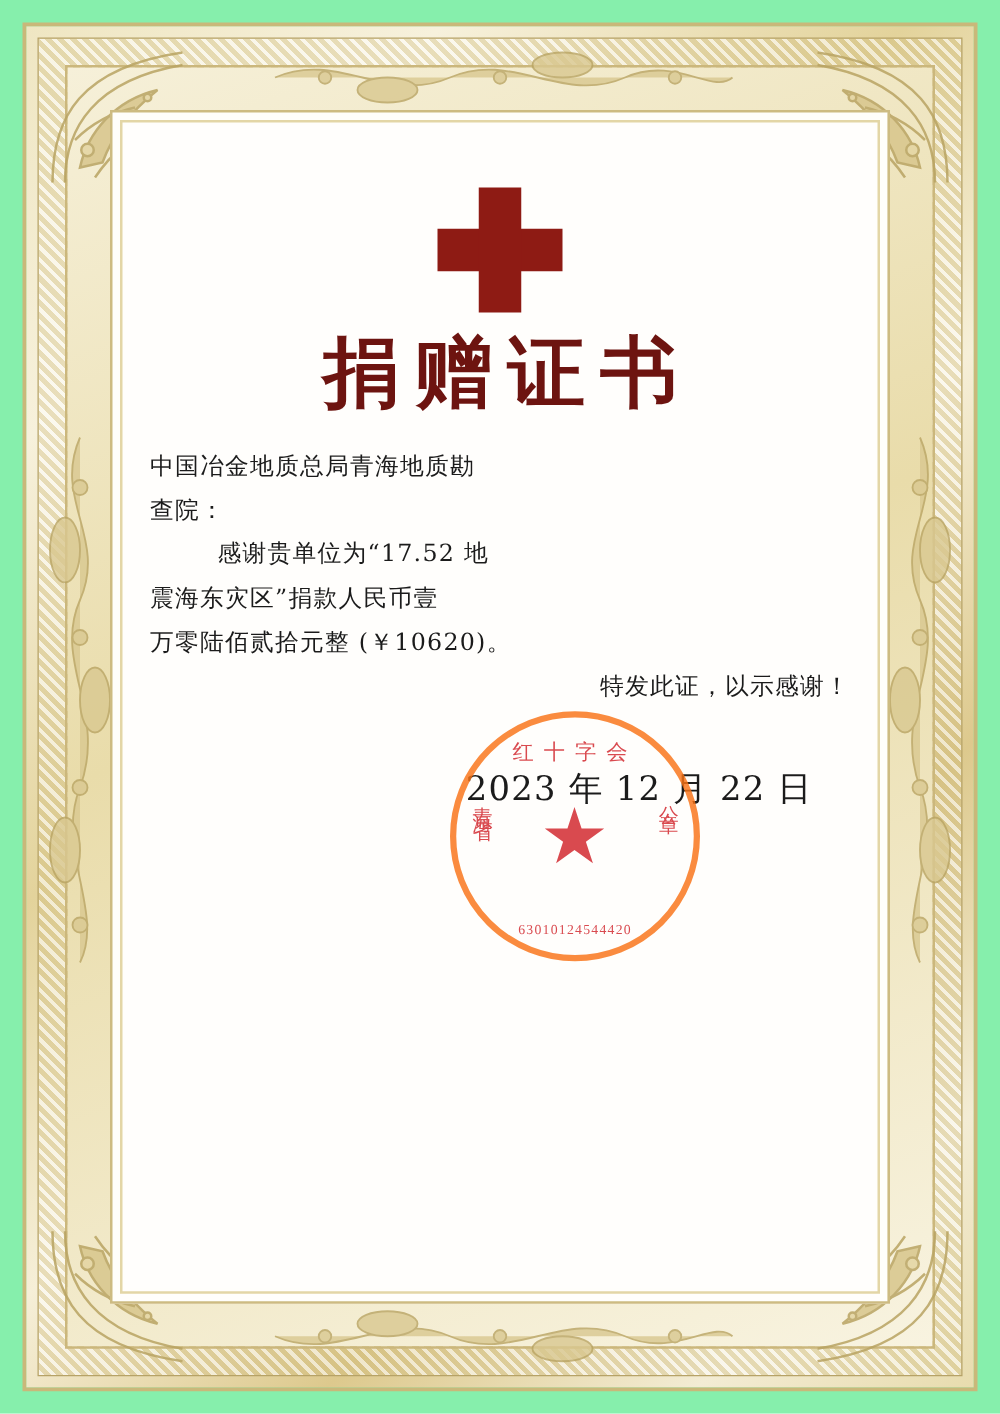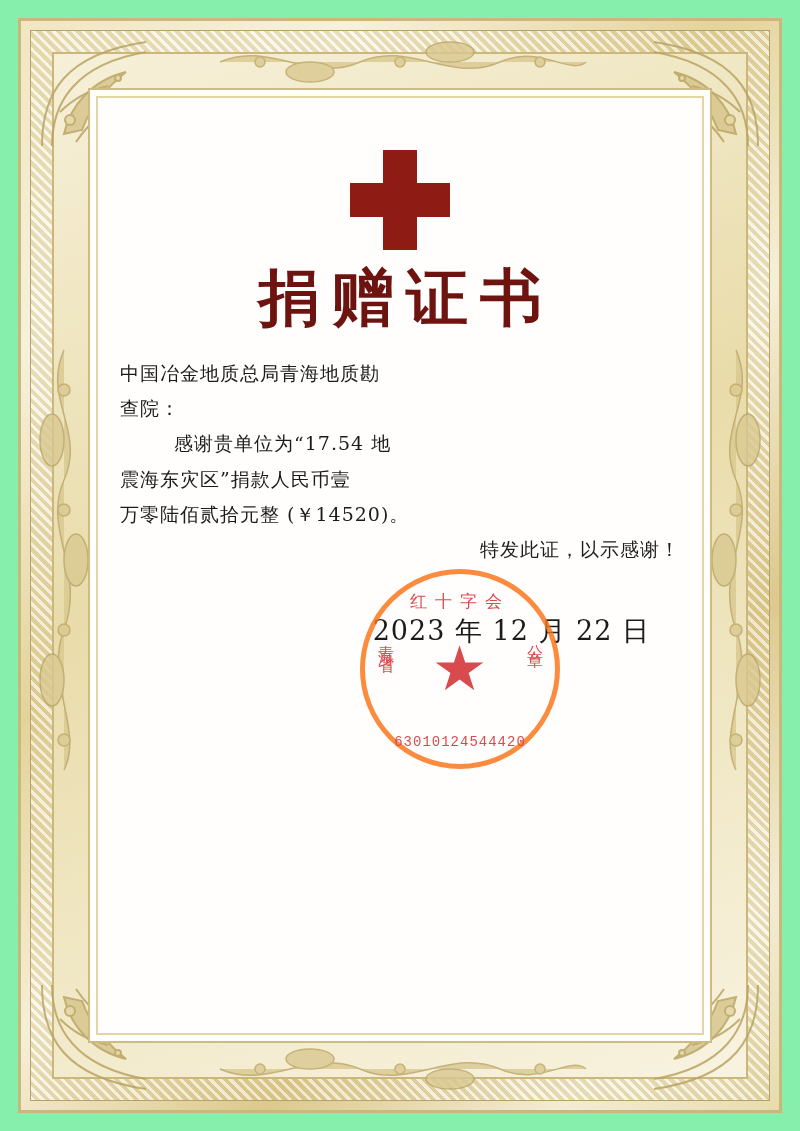--- a/index.html
+++ b/index.html
@@ -187,23 +187,23 @@
     position: absolute;
     right: 10px; top: 58px;
     font-size: 16px;
     writing-mode: vertical-rl;
     letter-spacing: 6px;
   }
   .seal .seal-code {
     position: absolute;
     left: 0; right: 0; bottom: 14px;
     text-align: center;
-    font-size: 14px;
+    font-size: 11px;
     letter-spacing: 1px;
-    font-family: Liberation Mono, monospace;
+    font-family: Liberation Serif, serif;
   }
 </style>
 </head>
 <body>
 
 <div class="certificate">
 
   <div class="border-outer"></div>
   <div class="border-band"></div>
   <div class="border-mid"></div>
@@ -326,23 +326,23 @@
     <div class="cross-mark">
       <div class="bar-h"></div>
       <div class="bar-v"></div>
     </div>
 
     <div class="title">捐赠证书</div>
 
     <div class="body-text">
       <div class="line">中国冶金地质总局青海地质勘</div>
       <div class="line">查院：</div>
-      <div class="line indent">感谢贵单位为“17.54 地</div>
+      <div class="line indent">感谢贵单位为“17.52 地</div>
       <div class="line">震海东灾区”捐款人民币壹</div>
-      <div class="line">万零陆佰贰拾元整 (￥14520)。</div>
+      <div class="line">万零陆佰贰拾元整 (￥10620)。</div>
       <div class="line center-line">特发此证，以示感谢！</div>
     </div>
 
     <div class="signature">
 
       <div class="seal">
         <div class="seal-top-text">红十字会</div>
         <div class="seal-left-text">青海省</div>
         <div class="seal-right-text">公章</div>
         <div class="seal-star">★</div>

